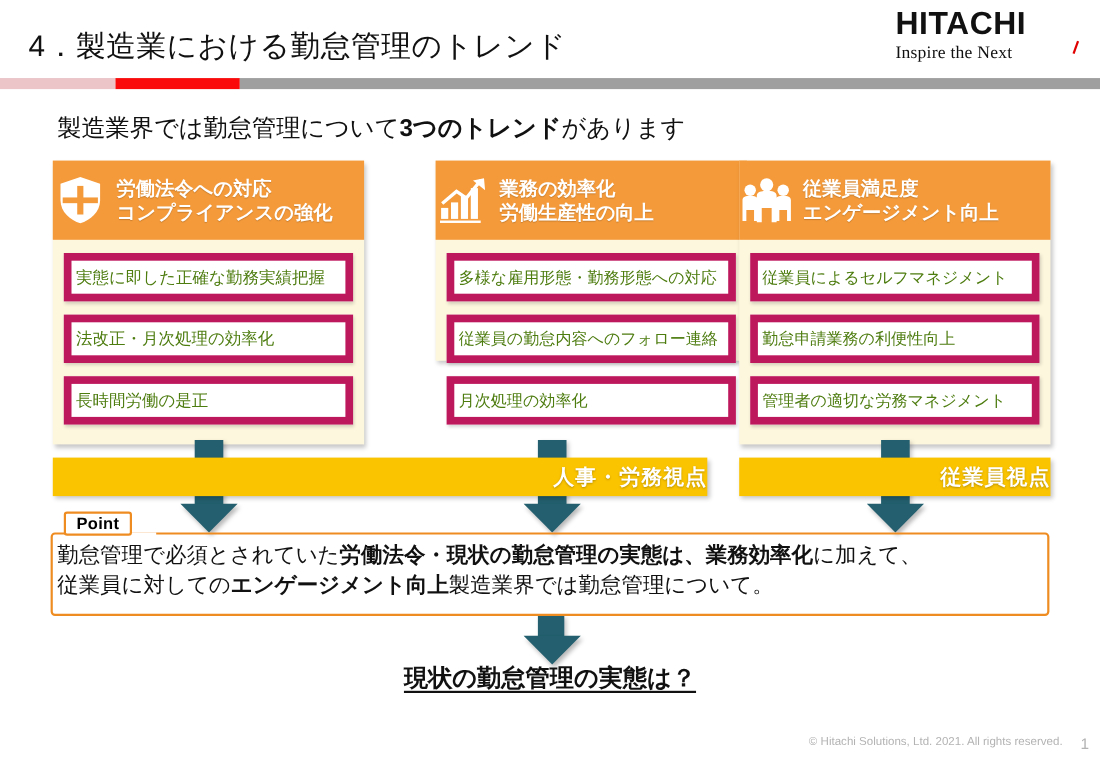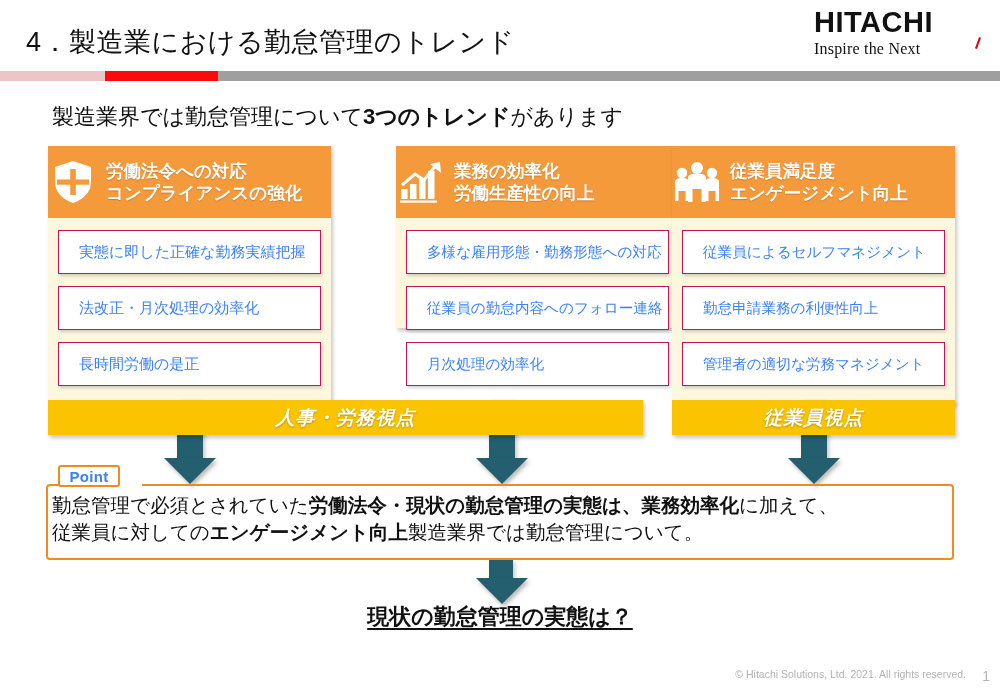--- a/index.html
+++ b/index.html
@@ -124,29 +124,29 @@
     white-space: nowrap;
   }
   .col-head-text .l2 { display: block; }
 
   .col-body {
     padding: 12px 10px 12px 10px;
     box-sizing: border-box;
   }
   .item-box {
     background: #ffffff;
-    border: 1px solid #be185d;
+    border: 7px solid #be185d;
     height: 44px;
     margin-bottom: 12px;
     display: flex;
     align-items: center;
-    padding-left: 20px;
+    padding-left: 4px;
     box-sizing: border-box;
     font-size: 15px;
-    color: #3b82f6;
+    color: #4d7c0f;
     white-space: nowrap;
     box-shadow: 1px 2px 3px rgba(0,0,0,0.17);
   }
   .item-box:last-child { margin-bottom: 0; }
   #col-1 .item-box { font-size: 14.6px; }
   #col-2 .item-box { font-size: 14.6px; }
   .arrow-shaft {
     position: absolute;
     background: #235f6e;
     z-index: 3;
@@ -159,29 +159,28 @@
     border-left: 26px solid transparent;
     border-right: 26px solid transparent;
     border-top: 26px solid #235f6e;
     z-index: 5;
     filter: drop-shadow(2px 3px 2px rgba(0,0,0,0.28));
   }
 
   
   .view-bar {
     position: absolute;
-    top: 400px;
+    top: 416px;
     height: 35px;
     background: #fbc400;
     z-index: 4;
     display: flex;
     align-items: center;
-    justify-content: center;
+    justify-content: flex-end;
     box-shadow: 2px 3px 4px rgba(0,0,0,0.22);
-    font-style: italic;
   }
   #view-bar-0 { left: 48px;  width: 595px; }
   #view-bar-1 { left: 672px; width: 283px; }
   .view-bar-label {
     color: #ffffff;
     font-size: 19px;
     font-weight: bold;
     letter-spacing: 1px;
     text-shadow: 0 1px 2px rgba(0,0,0,0.28);
   }
@@ -217,21 +216,21 @@
     border: 2px solid #ef8c21;
     border-radius: 3px;
     background: #ffffff;
     display: flex;
     align-items: center;
     justify-content: center;
     z-index: 9;
     box-sizing: border-box;
   }
   #point-badge-label {
-    color: #3b82f6;
+    color: #000000;
     font-size: 15px;
     font-weight: bold;
     letter-spacing: 0.3px;
   }
   #point-text {
     position: absolute;
     left: 52px;
     top: 492px;
     width: 900px;
     font-size: 19.5px;

